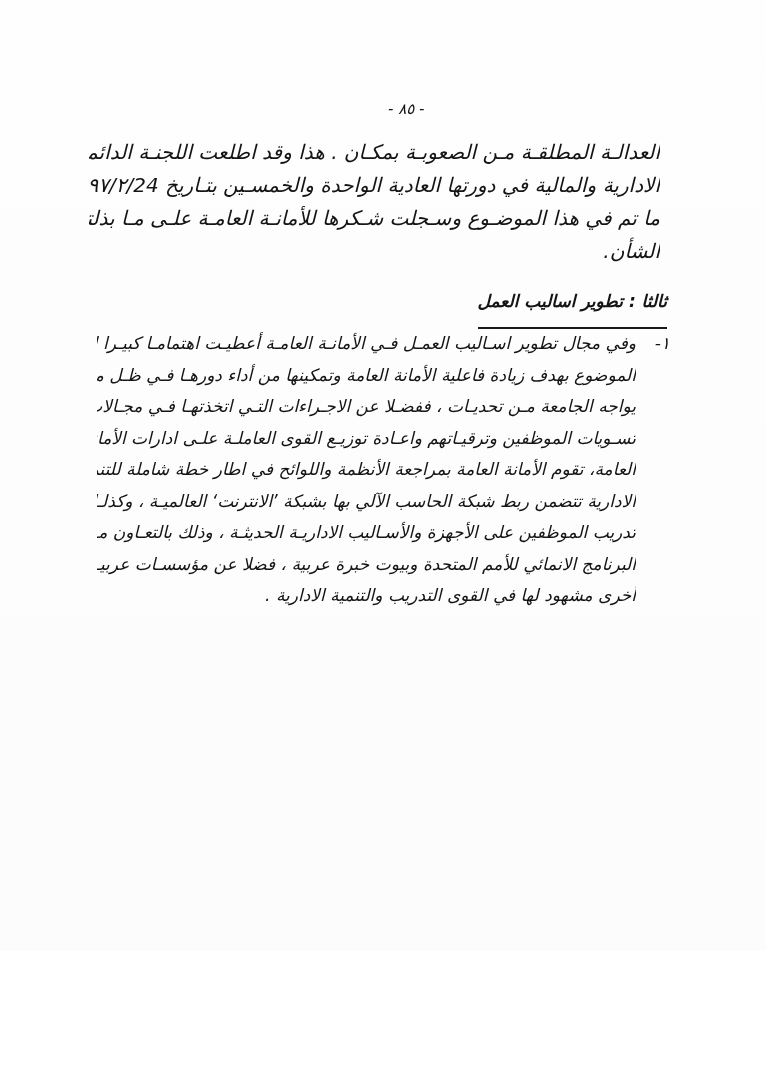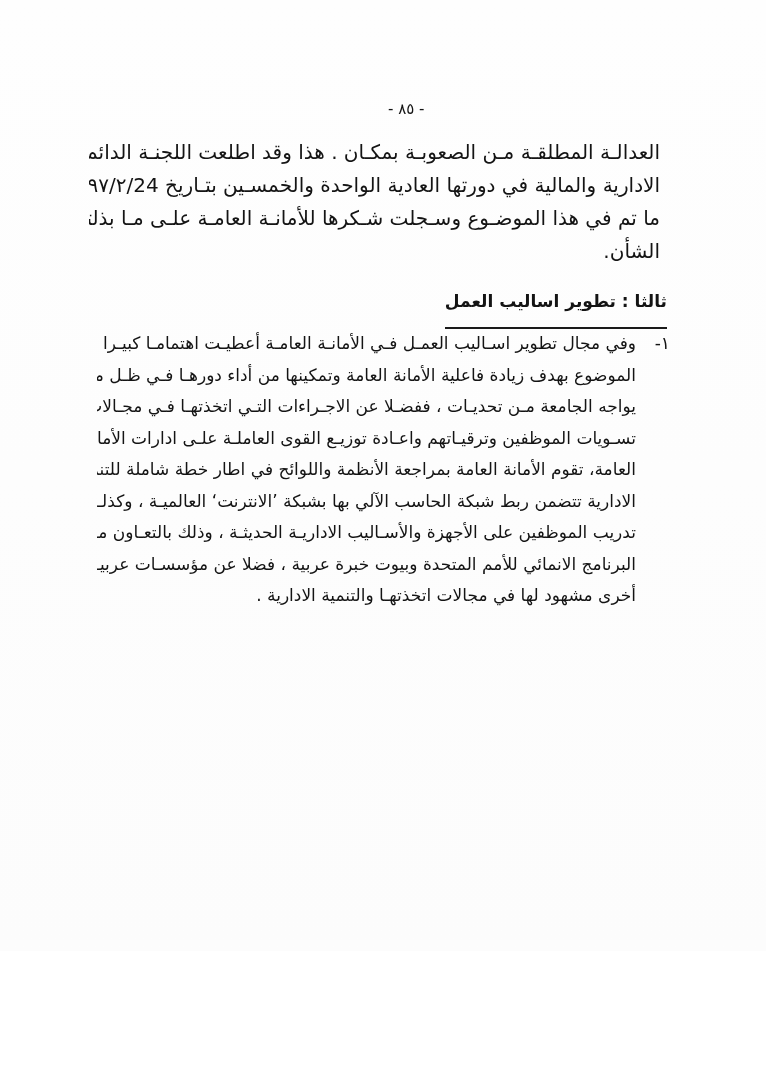--- a/index.html
+++ b/index.html
@@ -8,20 +8,21 @@
     background: #ffffff;
     font-family: "DejaVu Sans", sans-serif;
     color: #141414;
   }
   .sheet {
     position: relative;
     width: 766px; height: 951px;
     background: linear-gradient(180deg, #fefefe 0%, #fcfcfc 100%);
     direction: rtl;
     overflow: hidden;
+    font-style: italic;
   }
   .page-number {
     position: absolute;
     top: 100px; left: 388px;
     font-size: 15px;
     letter-spacing: 1.5px;
     direction: rtl;
   }
   .para {
     position: absolute;
@@ -97,17 +98,17 @@
     <div class="item-marker">١-</div>
     <div class="item-body">
       <div class="jline">وفي مجال تطوير اسـاليب العمـل فـي الأمانـة العامـة أعطيـت اهتمامـا كبيـرا لهـذا</div>
       <div class="jline">الموضوع بهدف زيادة فاعلية الأمانة العامة وتمكينها من أداء دورهـا فـي ظـل مـا</div>
       <div class="jline">يواجه الجامعة مـن تحديـات ، ففضـلا عن الاجـراءات التـي اتخذتهـا فـي مجـالات</div>
       <div class="jline">تسـويات الموظفين وترقيـاتهم واعـادة توزيـع القوى العاملـة علـى ادارات الأمانــة</div>
       <div class="jline">العامة، تقوم الأمانة العامة بمراجعة الأنظمة واللوائح في اطار خطة شاملة للتنميـة</div>
       <div class="jline">الادارية تتضمن ربط شبكة الحاسب الآلي بها بشبكة ’الانترنت‘ العالميـة ، وكذلـك</div>
       <div class="jline">تدريب الموظفين على الأجهزة والأسـاليب الاداريـة الحديثـة ، وذلك بالتعـاون مـع</div>
       <div class="jline">البرنامج الانمائي للأمم المتحدة وبيوت خبرة عربية ، فضلا عن مؤسسـات عربيـة</div>
-      <div class="jline end">أخرى مشهود لها في مجالات اتخذتهـا والتنمية الادارية .</div>
+      <div class="jline end">أخرى مشهود لها في القوى التدريب والتنمية الادارية .</div>
     </div>
   </div>
 
 </div>
 
 </body></html>

